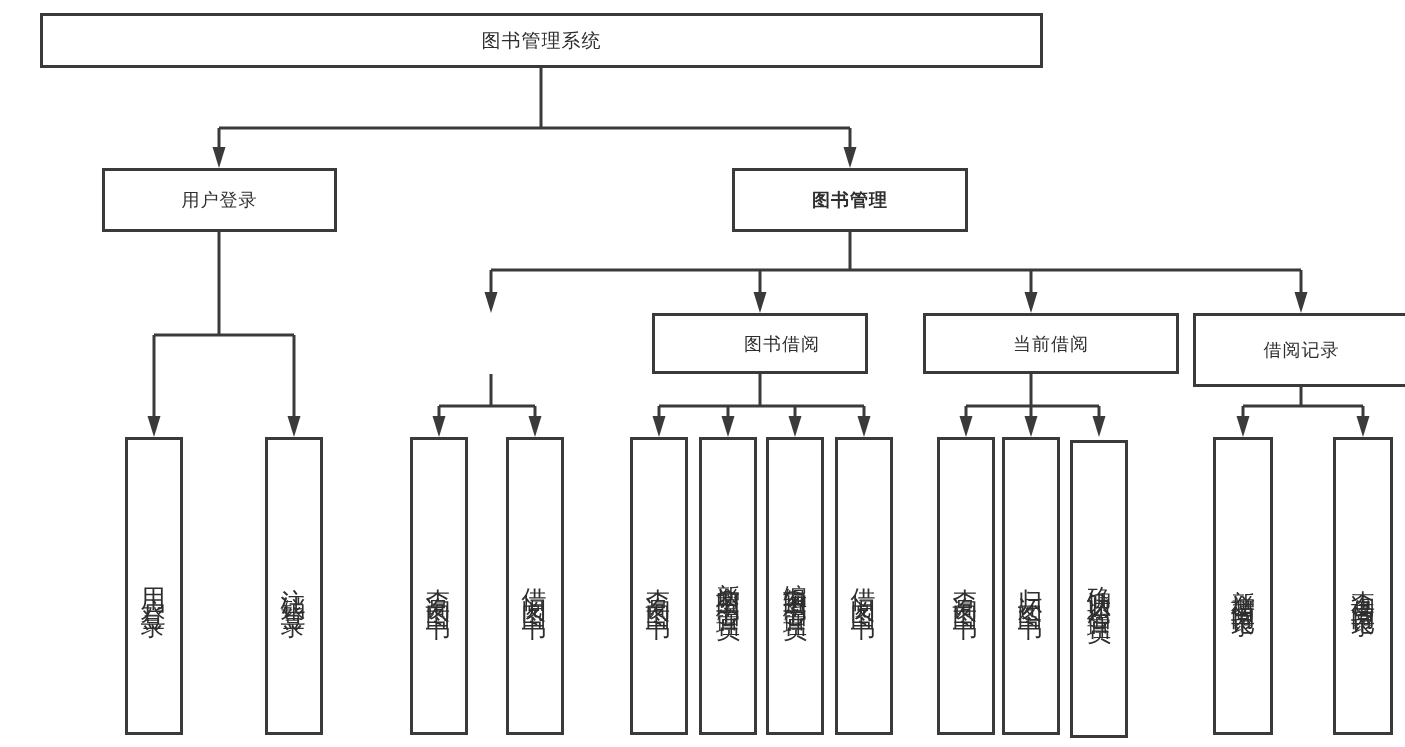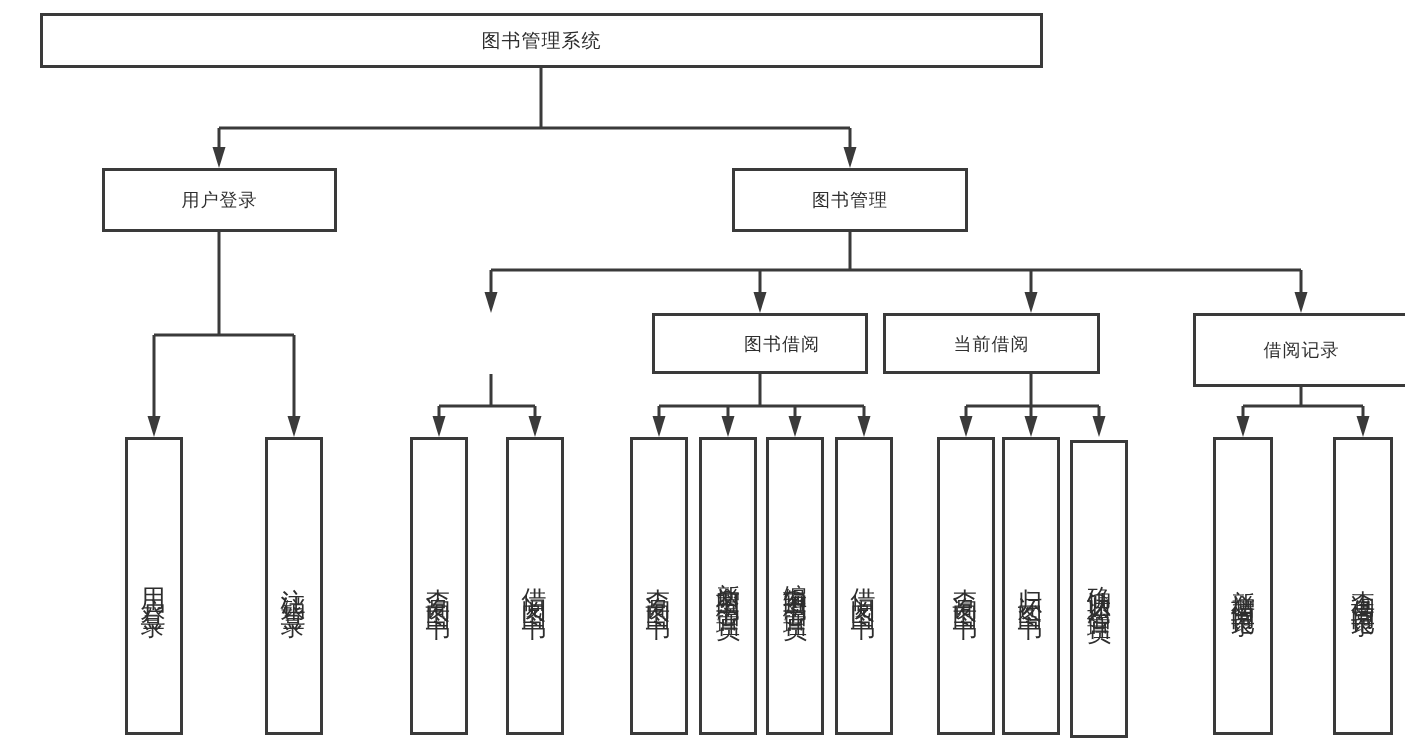--- a/index.html
+++ b/index.html
@@ -113,28 +113,28 @@
     </g>
   </svg>
 
   <div class="node" style="left:20px;top:13px;width:1003px;height:55px;">
     <span class="rootlabel">图书管理系统</span>
   </div>
 
   <div class="node" style="left:82px;top:168px;width:235px;height:64px;">
     <span class="hlabel">用户登录</span>
   </div>
-  <div class="node" style="left:712px;top:168px;width:236px;height:64px;">
+  <div class="node" style="left:712px;top:168px;width:236px;height:64px;font-weight:bold;">
     <span class="hlabel">图书管理</span>
   </div>
 
   <div class="node" style="left:632px;top:313px;width:216px;height:61px;padding-left:44px;">
     <span class="hlabel">图书借阅</span>
   </div>
-  <div class="node" style="left:863px;top:313px;width:217px;height:61px;">
+  <div class="node" style="left:903px;top:313px;width:256px;height:61px;">
     <span class="hlabel">当前借阅</span>
   </div>
   <div class="node" style="left:1173px;top:313px;width:217px;height:74px;">
     <span class="hlabel">借阅记录</span>
   </div>
 
   <div class="node" style="left:105px;top:437px;width:58px;height:298px;">
     <span class="vtext vs4">用户登录</span>
   </div>
   <div class="node" style="left:245px;top:437px;width:58px;height:298px;">

